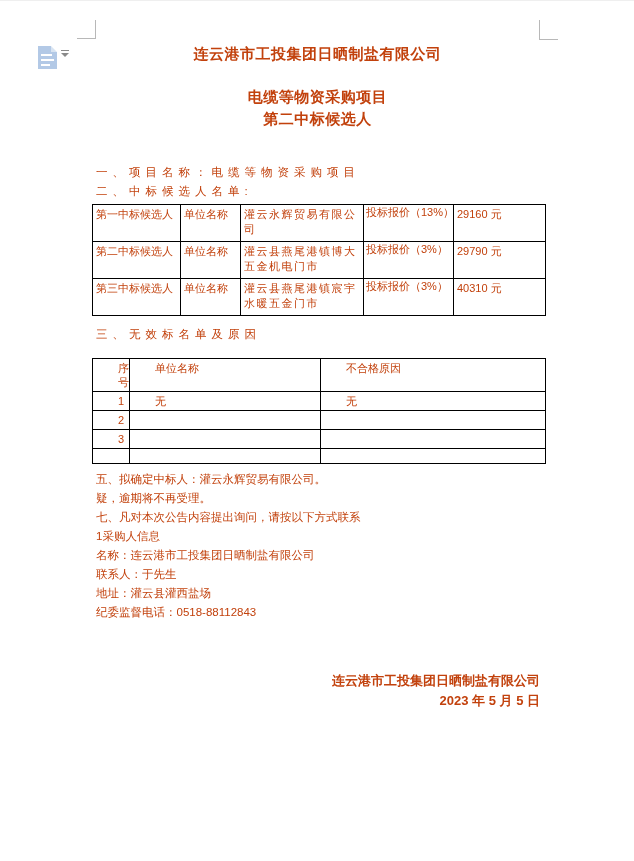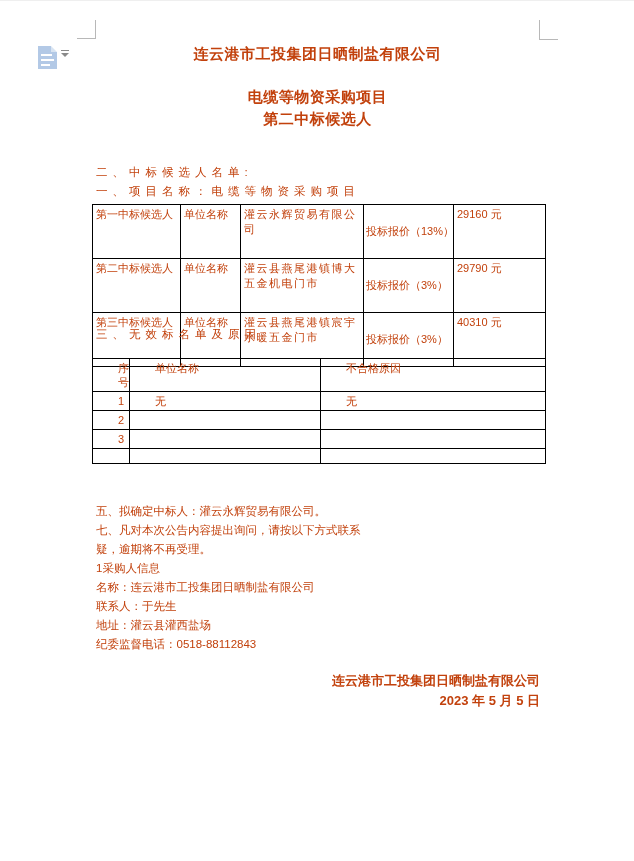--- a/index.html
+++ b/index.html
@@ -43,31 +43,31 @@
   .title1 { top:45px; }
   .title2 { top:88px; }
   .title3 { top:110px; }
 
   
   .bline { white-space:nowrap; }
   .sec-block { position:absolute; left:96px; width:460px; font-size:11.5px; line-height:19px; }
   .spaced { letter-spacing:5px; }
   .blockA { top:163px; }
   .blockB { top:325px; }
-  .blockC { top:470px; width:450px;margin-top:32px; }
+  .blockC { top:470px; width:450px; }
   .blockC .bline { height:19px; }
 
   
   table { border-collapse:collapse; position:absolute; table-layout:fixed; }
   td { border:1px solid #000; vertical-align:top; font-size:11px; line-height:15px;
        padding:2px 3px; overflow:hidden; }
   .tbl-candidates { left:92px; top:204px; width:453px;border-radius:6px; }
   .tbl-candidates tr { height:37px; }
   .tbl-candidates .company { letter-spacing:1.5px; }
-  .tbl-candidates .pricelabel { white-space:nowrap; padding:19px 2px; }
+  .tbl-candidates .pricelabel { white-space:nowrap; padding:0 2px; }
   .tbl-invalid { left:92px; top:358px; width:453px; }
   .tbl-invalid td { line-height:14px;padding-left:25px; }
   .row-h19 { height:19px; } .row-h17 { height:17px; } .row-h15 { height:15px; }
 
   
   .footer { position:absolute; left:96px; top:671px; width:444px; text-align:right;
       font-weight:bold; font-size:13px; line-height:20px; }
 </style>
 </head>
 <body>
@@ -90,22 +90,22 @@
     </div>
     <div class="paste-arrow-bar"></div>
     <div class="paste-arrow"></div>
   </div>
 
   <div class="title title1">连云港市工投集团日晒制盐有限公司</div>
   <div class="title title2">电缆等物资采购项目</div>
   <div class="title title3">第二中标候选人</div>
 
   <div class="sec-block blockA">
+    <div class="bline spaced">一、项目名称：电缆等物资采购项目</div>
     <div class="bline spaced">二、中标候选人名单:</div>
-    <div class="bline spaced">一、项目名称：电缆等物资采购项目</div>
   </div>
 
   <table class="tbl-candidates">
     <colgroup>
         <col style="width:88px">
         <col style="width:60px">
         <col style="width:123px">
         <col style="width:90px">
         <col style="width:92px">
       </colgroup>
@@ -168,22 +168,22 @@
     <tr class="row-h15">
       <td></td>
       <td></td>
       <td></td>
     </tr>
   </tbody>
     </table>
 
   <div class="sec-block blockC">
     <div class="bline">五、拟确定中标人：灌云永辉贸易有限公司。</div>
+    <div class="bline">疑，逾期将不再受理。</div>
     <div class="bline">七、凡对本次公告内容提出询问，请按以下方式联系</div>
-    <div class="bline">疑，逾期将不再受理。</div>
     <div class="bline">1采购人信息</div>
     <div class="bline">名称：连云港市工投集团日晒制盐有限公司</div>
     <div class="bline">联系人：于先生</div>
     <div class="bline">地址：灌云县灌西盐场</div>
     <div class="bline">纪委监督电话：0518-88112843</div>
   </div>
 
   <div class="footer">
     <div>连云港市工投集团日晒制盐有限公司</div>
     <div>2023 年 5 月 5 日</div>

